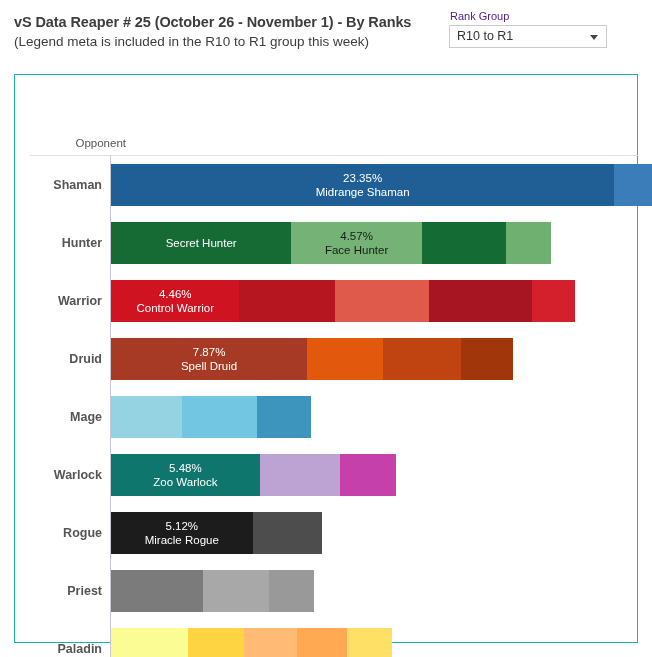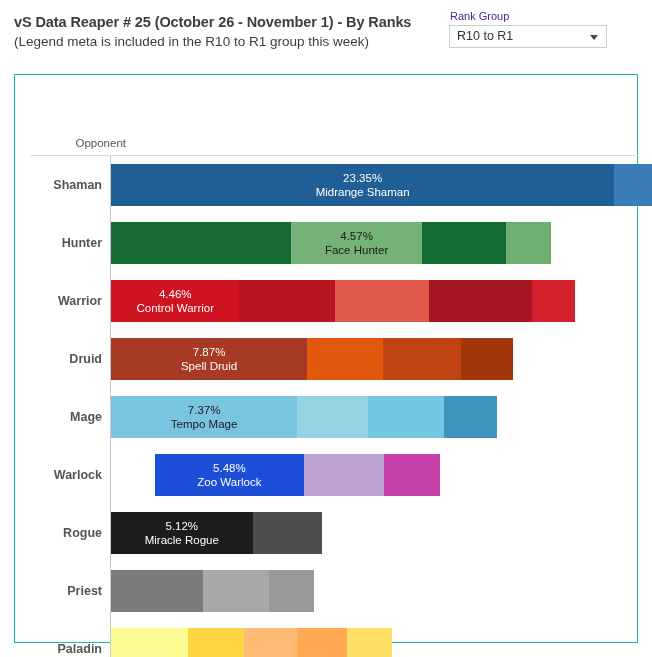--- a/index.html
+++ b/index.html
@@ -222,20 +222,21 @@
             <div class="seg" style="width: 16.864px; background: rgb(83, 152, 200);"></div>
             <div class="seg" style="width: 15.872px; background: rgb(34, 81, 138);"></div>
             <div class="seg" style="width: 10.912px; background: rgb(51, 130, 191);"></div>
           </div>
         </div>
         <div class="row">
           <div class="row-label">Hunter</div>
           <div class="bar">
             <div class="seg" style="width: 140.269px; background: rgb(22, 107, 53);">
               <div class="seg-text" style="color: rgb(255, 255, 255);">
+                <span class="nm">Secret Hunter</span>
               </div>
             </div>
             <div class="seg" style="width: 90.6688px; background: rgb(116, 179, 117);">
               <div class="seg-text" style="color: rgb(26, 26, 26);">
                 <span class="pct">4.57%</span>
                 <span class="nm">Face Hunter</span>
               </div>
             </div>
             <div class="seg" style="width: 43.648px; background: rgb(20, 107, 52);"></div>
             <div class="seg" style="width: 5.1584px; background: rgb(111, 175, 111);"></div>
@@ -266,35 +267,29 @@
               </div>
             </div>
             <div class="seg" style="width: 35.712px; background: rgb(226, 89, 14);"></div>
             <div class="seg" style="width: 37.696px; background: rgb(192, 68, 18);"></div>
             <div class="seg" style="width: 12.4992px; background: rgb(160, 54, 10);"></div>
           </div>
         </div>
         <div class="row">
           <div class="row-label">Mage</div>
           <div class="bar">
-            <div class="seg" style="width: 146.221px; background: rgb(121, 197, 224);">
-              <div class="seg-text" style="color: rgb(26, 26, 26);">
-                <span class="pct">7.37%</span>
-                <span class="nm">Tempo Mage</span>
-              </div>
-            </div>
             <div class="seg" style="width: 30.752px; background: rgb(149, 211, 227);"></div>
             <div class="seg" style="width: 35.712px; background: rgb(115, 198, 226);"></div>
             <div class="seg" style="width: 13.4912px; background: rgb(61, 148, 189);"></div>
           </div>
         </div>
         <div class="row">
           <div class="row-label">Warlock</div>
           <div class="bar">
-            <div class="seg" style="width: 108.723px; background: #1d4ed8; margin-left: 44px;">
+            <div class="seg" style="width: 108.723px; background: #0f766e;">
               <div class="seg-text" style="color: rgb(255, 255, 255);">
                 <span class="pct">5.48%</span>
                 <span class="nm">Zoo Warlock</span>
               </div>
             </div>
             <div class="seg" style="width: 40.672px; background: rgb(189, 163, 212);"></div>
             <div class="seg" style="width: 15.2768px; background: rgb(198, 64, 172);"></div>
           </div>
         </div>
         <div class="row">

